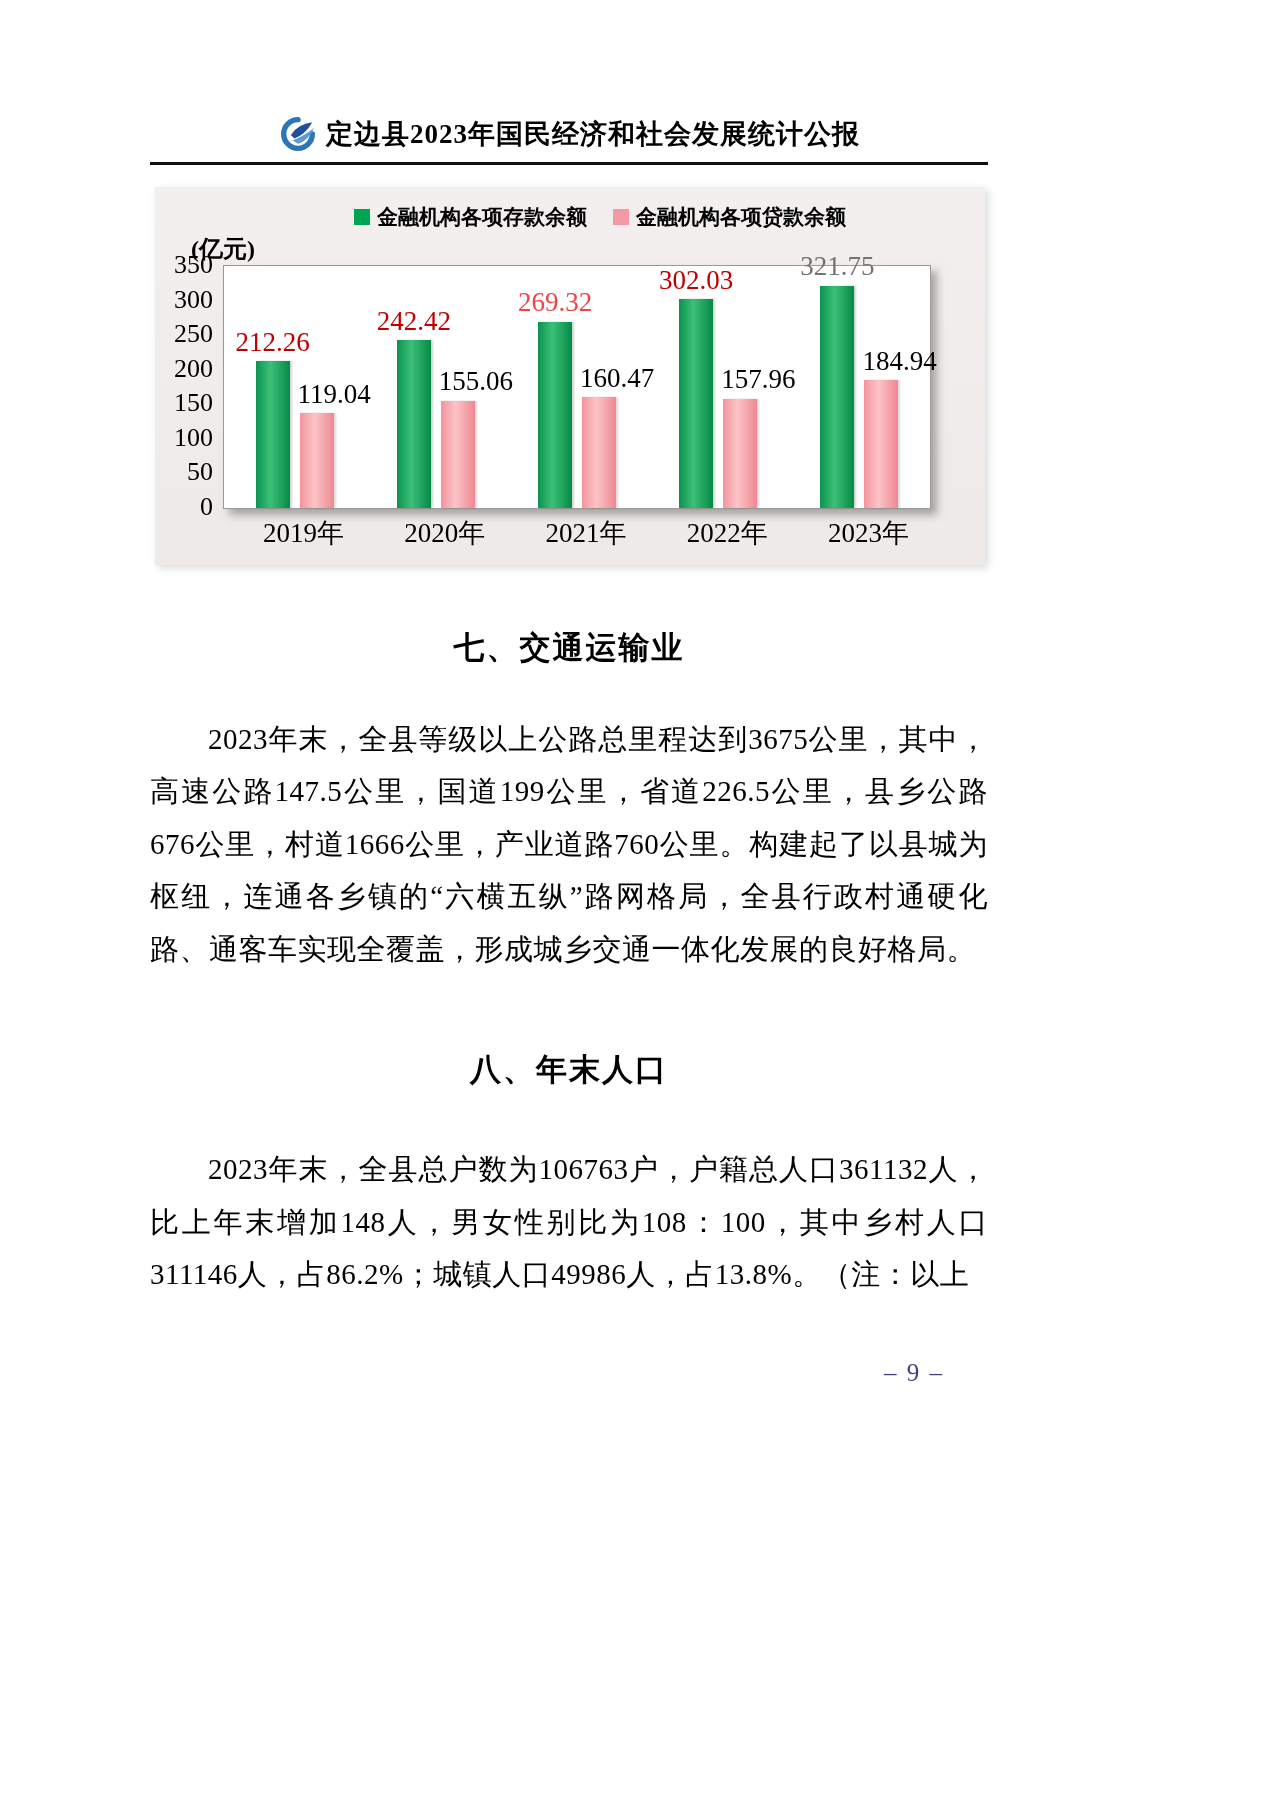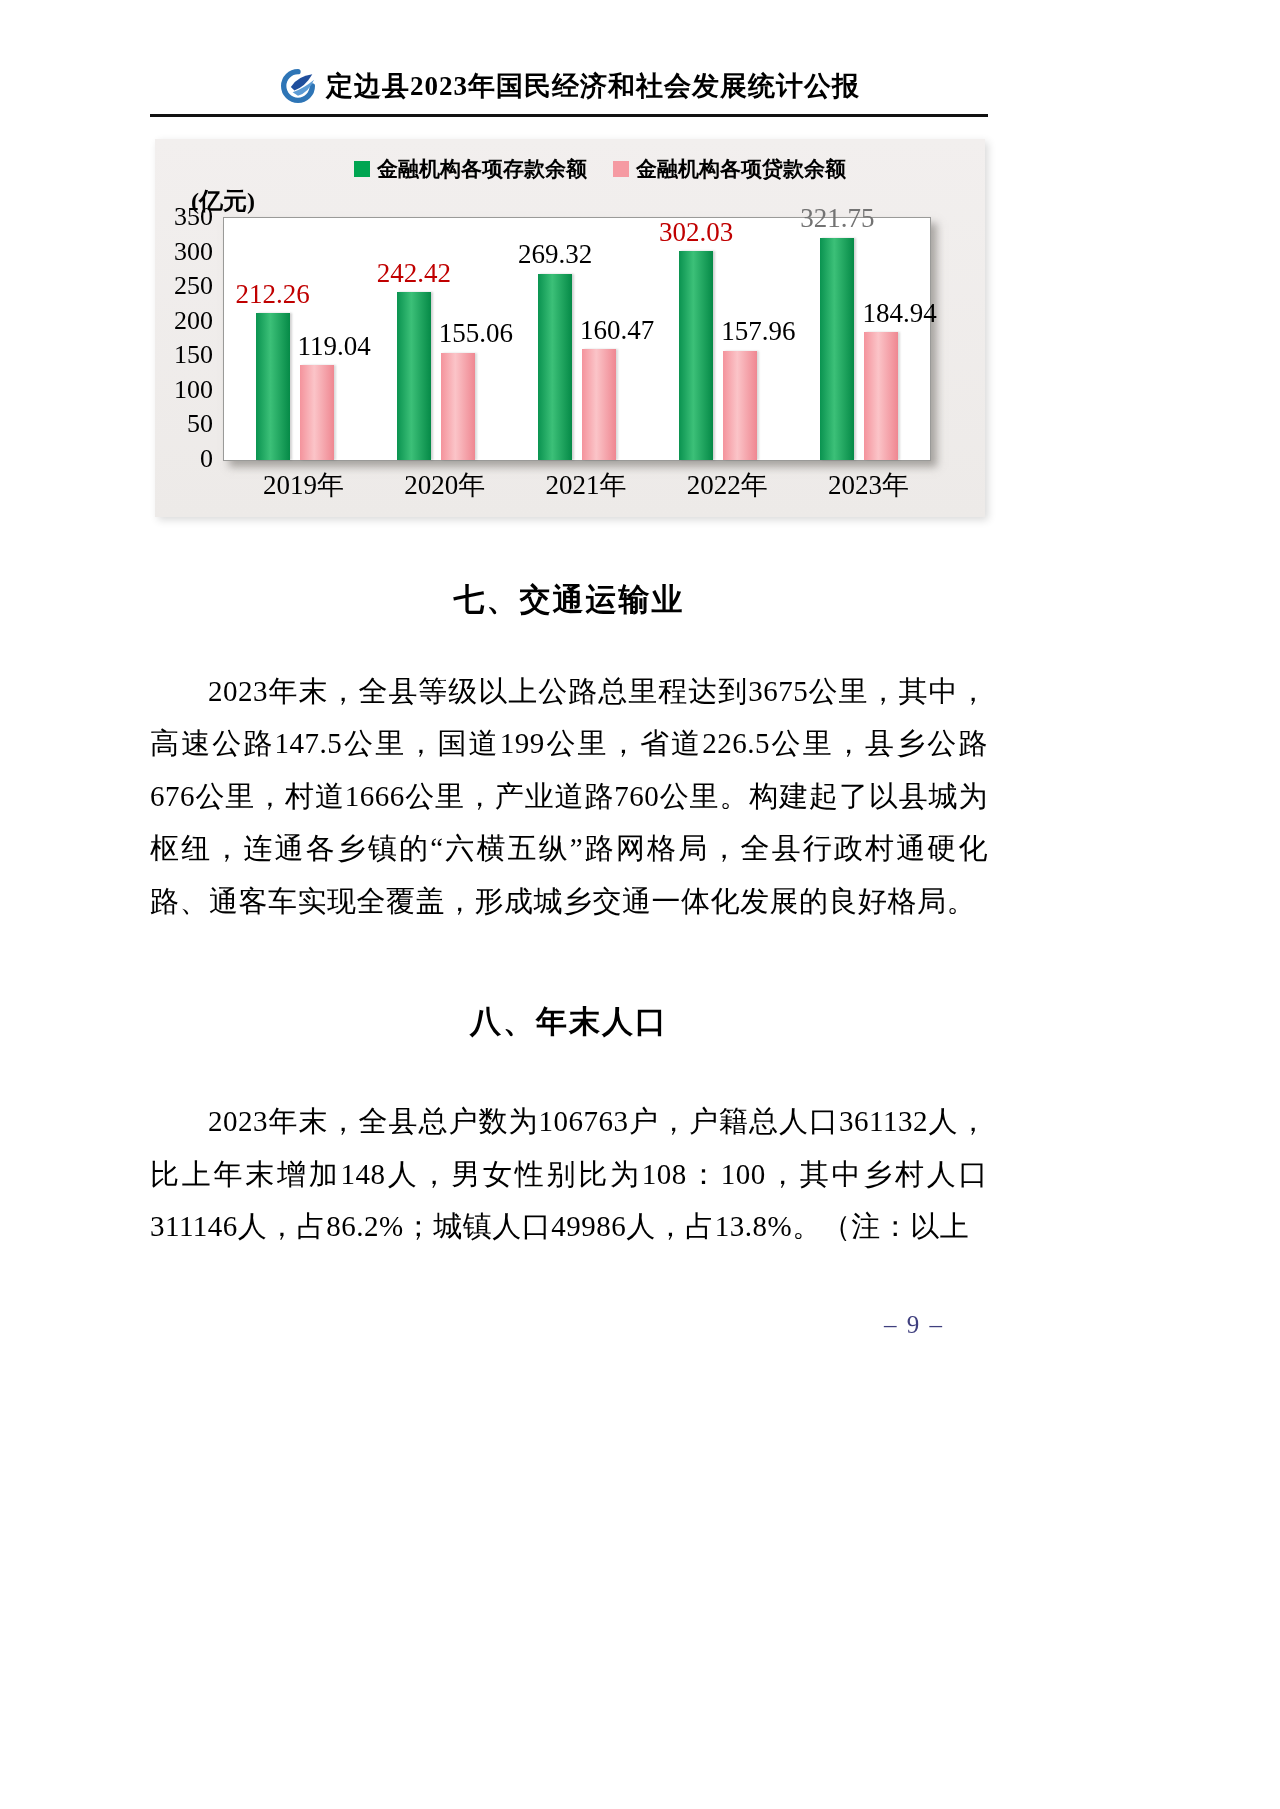--- a/index.html
+++ b/index.html
@@ -4,21 +4,21 @@
 <style>
   html,body{margin:0;padding:0;}
   body{
     width:1280px;height:1809px;position:relative;background:#ffffff;
     font-family:"Liberation Serif","DejaVu Serif",serif;color:#000;
     overflow:hidden;
   }
   .content{margin-left:150px;width:838px;}
 
   
-  .header{padding-top:68px;}
+  .header{padding-top:116px;}
   .header-inner{display:flex;align-items:center;justify-content:center;gap:8px;}
   .logo{width:40px;height:34px;display:inline-block;flex:0 0 auto;}
   .doc-title{font-size:27px;font-weight:bold;margin:0;letter-spacing:1px;}
   .header-rule{border-bottom:3px solid #111;margin-top:10px;}
 
   
   .chart-panel{
     margin-top:22px;margin-left:5px;width:830px;height:378px;
     background:linear-gradient(180deg,#f2efee 0%,#edeae8 100%);
     box-shadow:3px 3px 8px rgba(0,0,0,0.15);
@@ -127,21 +127,21 @@
               <div class="bar-label s1" style="bottom: calc(39.1486% + 5px); color: rgb(0, 0, 0);">119.04</div>
             </div>
             <div class="bar-group">
               <div class="bar s0" style="height: 69.2629%;"></div>
               <div class="bar-label s0" style="bottom: calc(69.2629% + 5px); color: rgb(192, 0, 0);">242.42</div>
               <div class="bar s1" style="height: 44.3029%;"></div>
               <div class="bar-label s1" style="bottom: calc(44.3029% + 5px); color: rgb(0, 0, 0);">155.06</div>
             </div>
             <div class="bar-group">
               <div class="bar s0" style="height: 76.9486%;"></div>
-              <div class="bar-label s0" style="bottom: calc(76.9486% + 5px); color: #000000;">269.32</div>
+              <div class="bar-label s0" style="bottom: calc(76.9486% + 5px); color: #ef4444;">269.32</div>
               <div class="bar s1" style="height: 45.8486%;"></div>
               <div class="bar-label s1" style="bottom: calc(45.8486% + 5px); color: rgb(0, 0, 0);">160.47</div>
             </div>
             <div class="bar-group">
               <div class="bar s0" style="height: 86.2943%;"></div>
               <div class="bar-label s0" style="bottom: calc(86.2943% + 5px); color: rgb(192, 0, 0);">302.03</div>
               <div class="bar s1" style="height: 45.1314%;"></div>
               <div class="bar-label s1" style="bottom: calc(45.1314% + 5px); color: rgb(0, 0, 0);">157.96</div>
             </div>
             <div class="bar-group">

